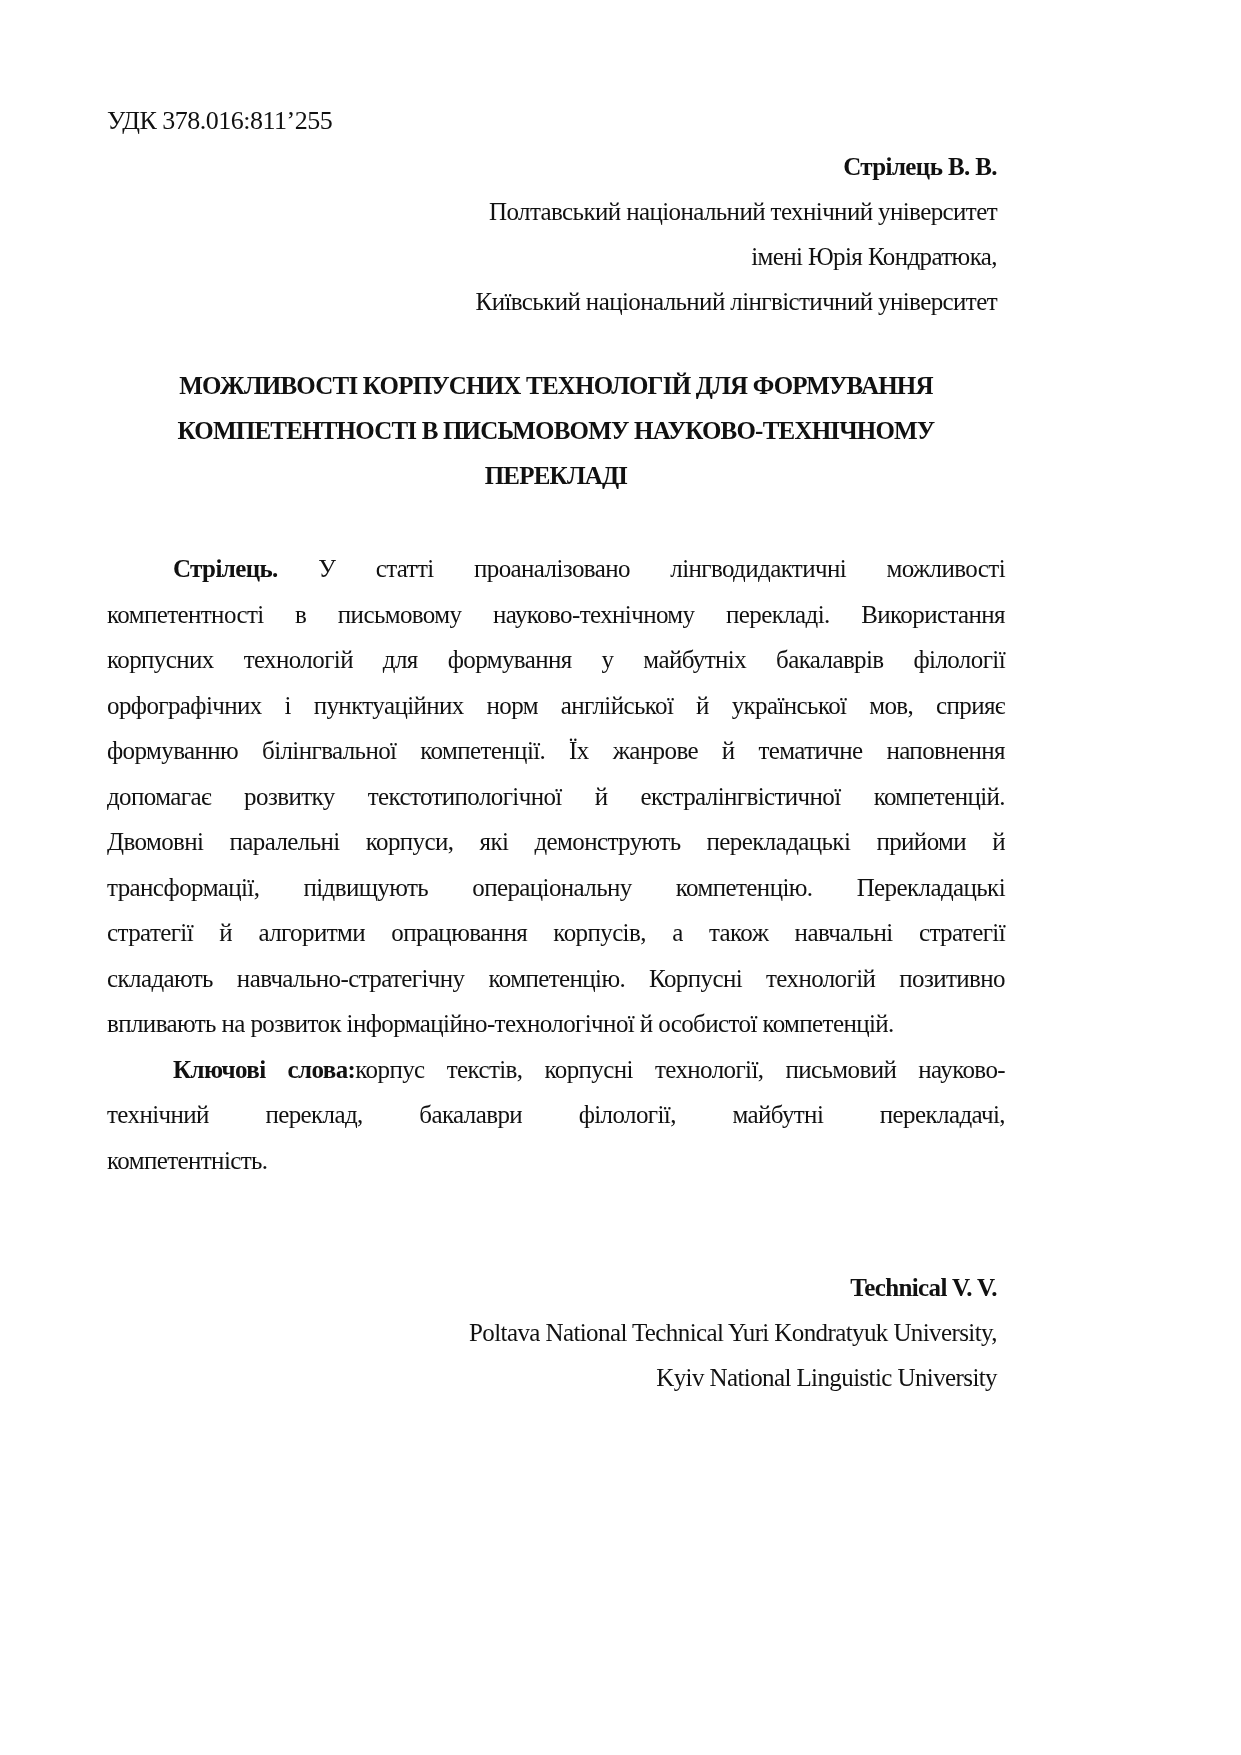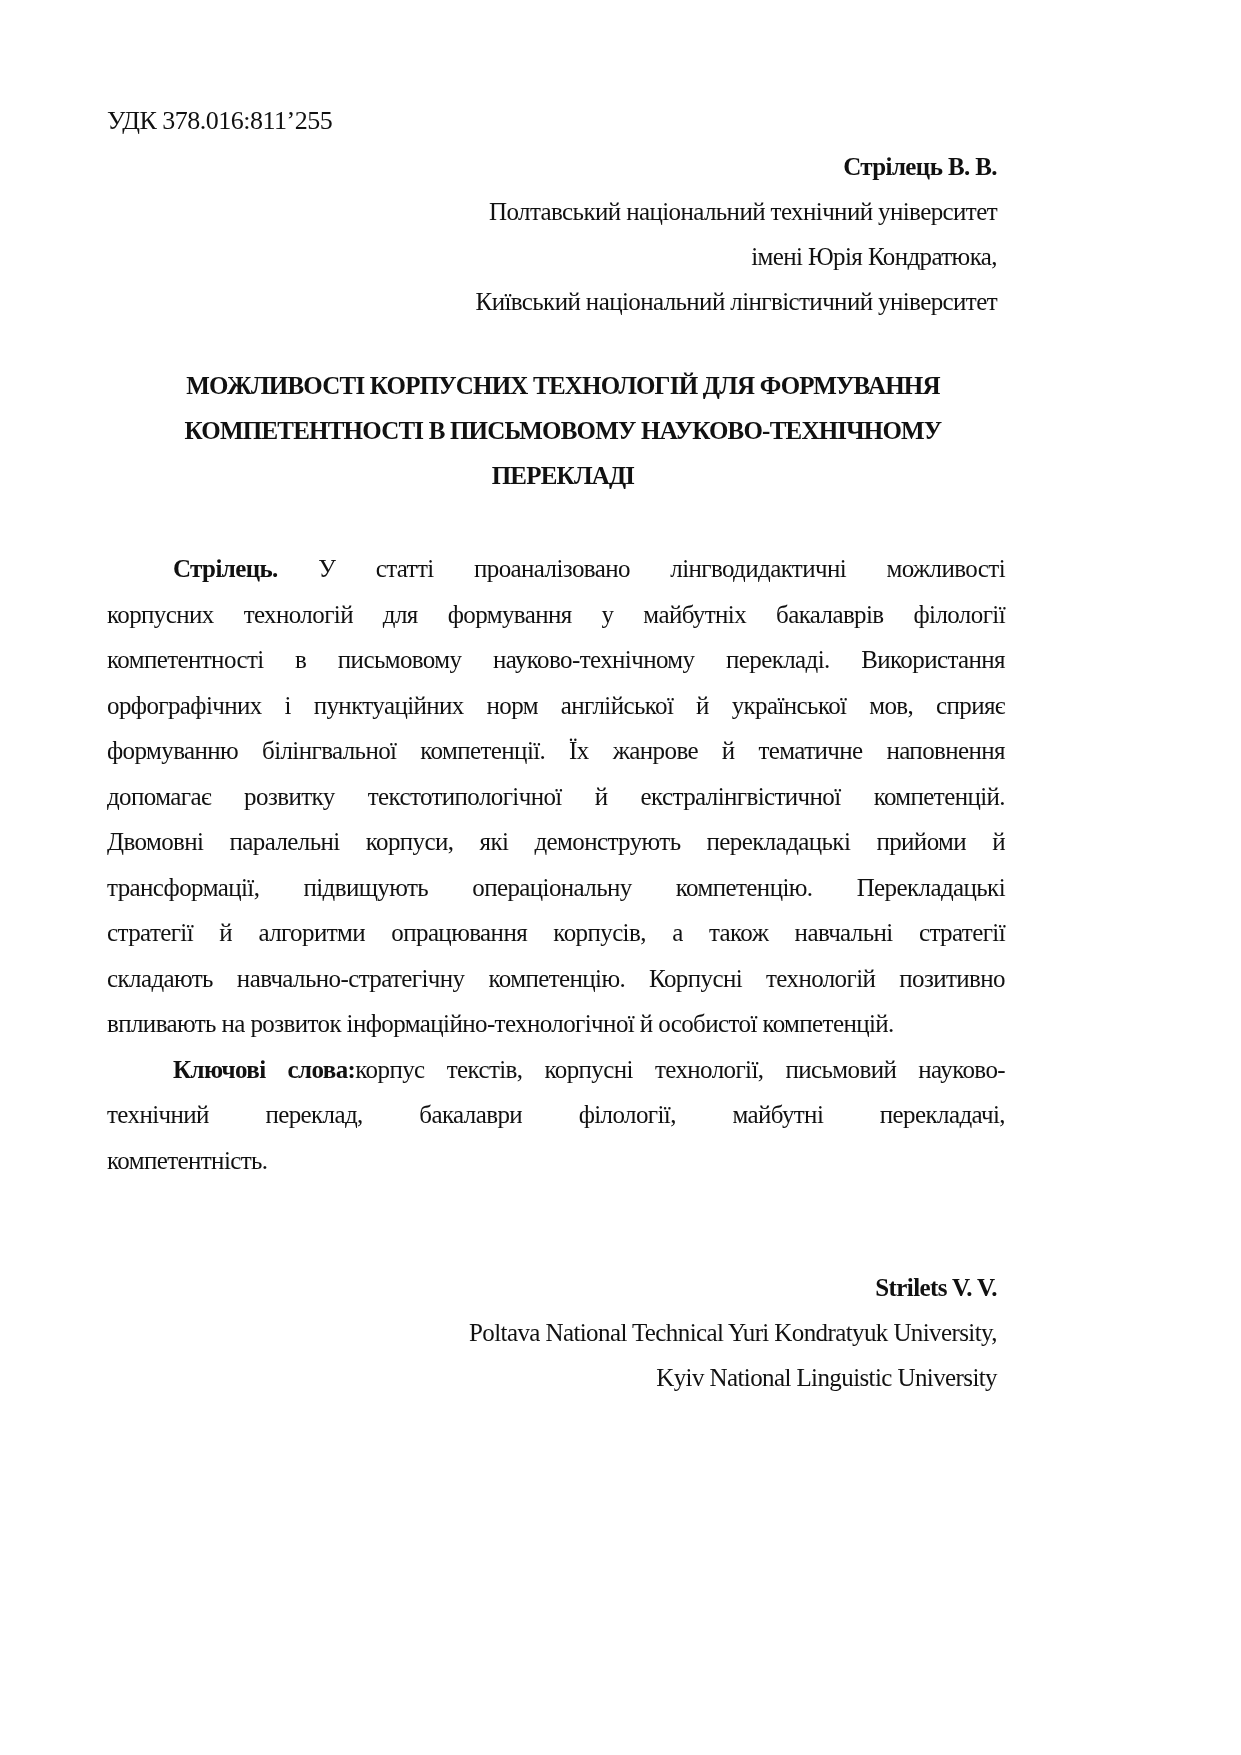--- a/index.html
+++ b/index.html
@@ -46,21 +46,21 @@
     }
     .affil-line {
       line-height: 30px;
       height: 30px;
       margin-bottom: 15px;
       white-space: nowrap;
     }
     .title {
       position: absolute;
       top: 371px;
-      left: 7px;
+      left: 0;
       width: 898px;
       text-align: center;
       font-weight: bold;
       font-size: 25px;
       letter-spacing: -0.8px;
     }
     .title-line {
       line-height: 30px;
       height: 30px;
       margin-bottom: 15px;
@@ -105,35 +105,35 @@
   </div>
 
   <div class="title">
     <div class="title-line">МОЖЛИВОСТІ КОРПУСНИХ ТЕХНОЛОГІЙ ДЛЯ ФОРМУВАННЯ</div>
     <div class="title-line">КОМПЕТЕНТНОСТІ В ПИСЬМОВОМУ НАУКОВО-ТЕХНІЧНОМУ</div>
     <div class="title-line">ПЕРЕКЛАДІ</div>
   </div>
 
   <div class="abstract">
     <div class="line indent"><span class="bold">Стрілець.</span> <span>У статті проаналізовано лінгводидактичні можливості</span></div>
+    <div class="line">компетентності в письмовому науково-технічному перекладі. Використання</div>
     <div class="line">корпусних технологій для формування у майбутніх бакалаврів філології</div>
-    <div class="line">компетентності в письмовому науково-технічному перекладі. Використання</div>
     <div class="line">орфографічних і пунктуаційних норм англійської й української мов, сприяє</div>
     <div class="line">формуванню білінгвальної компетенції. Їх жанрове й тематичне наповнення</div>
     <div class="line">допомагає розвитку текстотипологічної й екстралінгвістичної компетенцій.</div>
     <div class="line">Двомовні паралельні корпуси, які демонструють перекладацькі прийоми й</div>
     <div class="line">трансформації, підвищують операціональну компетенцію. Перекладацькі</div>
     <div class="line">стратегії й алгоритми опрацювання корпусів, а також навчальні стратегії</div>
     <div class="line">складають навчально-стратегічну компетенцію. Корпусні технологій позитивно</div>
     <div class="line last">впливають на розвиток інформаційно-технологічної й особистої компетенцій.</div>
 
     <div class="line indent"><span class="bold">Ключові слова:</span><span>корпус текстів, корпусні технології, письмовий науково-</span></div>
     <div class="line">технічний переклад, бакалаври філології, майбутні перекладачі,</div>
     <div class="line last">компетентність.</div>
   </div>
 
   <div class="right-block author-en">
-    <div class="author-name">Strilets V. V.</div>
+    <div class="author-name">Technical V. V.</div>
     <div class="affil-line">Poltava National Technical Yuri Kondratyuk University,</div>
     <div class="affil-line">Kyiv National Linguistic University</div>
   </div>
 
 </div>
 
 </body></html>

